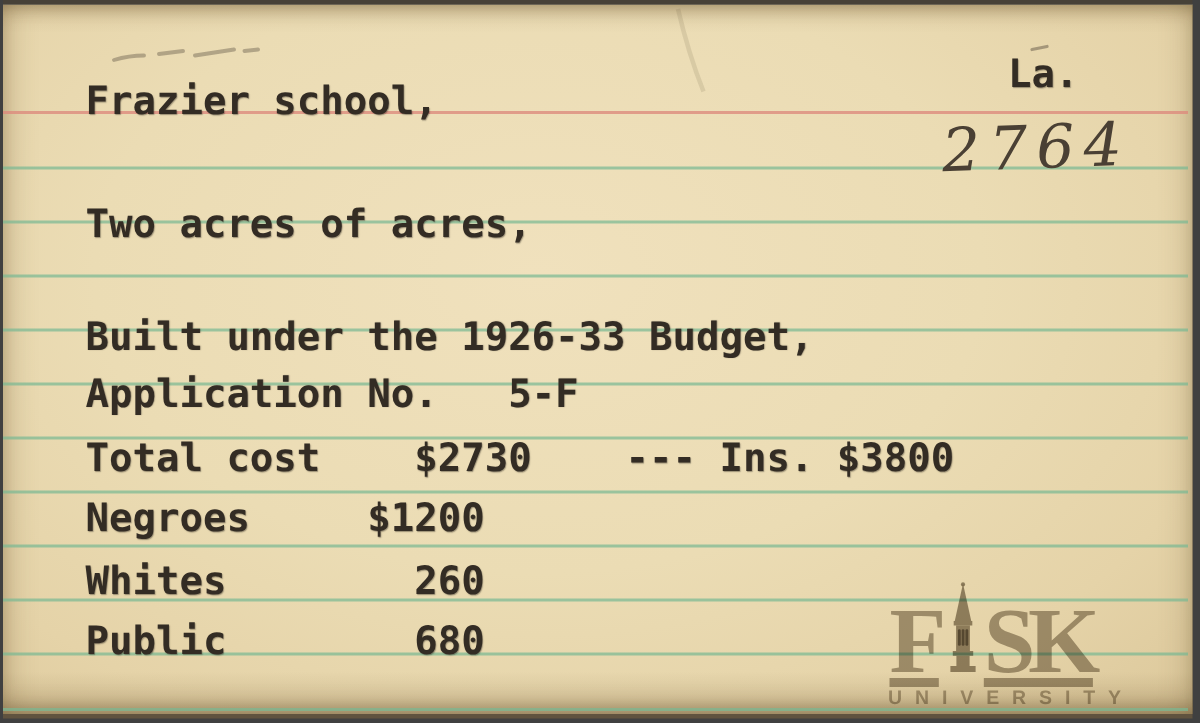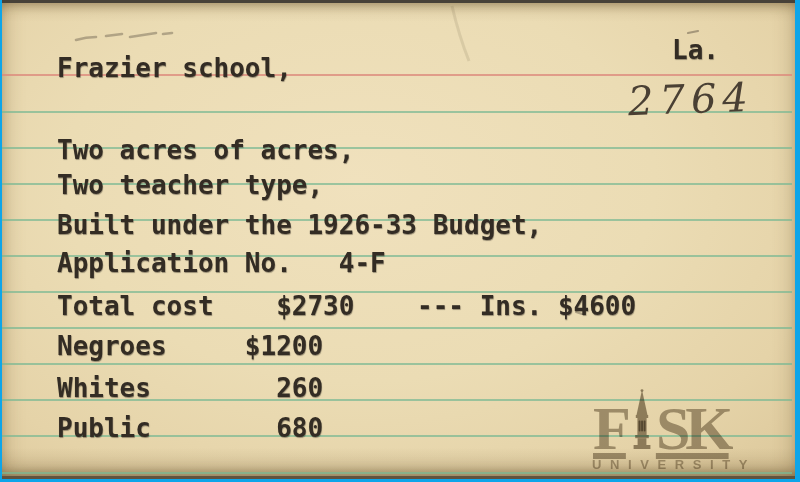--- a/index.html
+++ b/index.html
@@ -1,19 +1,19 @@
 <!DOCTYPE html>
 <html><head>
 <meta charset="utf-8">
 <style>
   * { margin:0; padding:0; box-sizing:border-box; }
   html,body { width:800px; height:482px; overflow:hidden; }
   body { font-family:"Liberation Sans", sans-serif; background:#f6f3ec; }
 
-  .page { position:relative; width:800px; height:482px; background:#0ea5e9; }
+  .page { position:relative; width:800px; height:482px; background:#404040; }
 
   .card {
     position:absolute; left:2px; top:0; width:793px; height:479px;
     background:
       linear-gradient(180deg, rgba(120,95,55,.14) 0%, rgba(120,95,55,0) 4%, rgba(120,95,55,0) 94%, rgba(110,88,50,.22) 100%),
       radial-gradient(ellipse at 45% 38%, #f0e1bd 0%, #ebdcb4 48%, #e5d3a8 78%, #dcc89b 100%);
     border-top:3px solid #474138;
     border-bottom:3px solid #60533f;
     box-shadow:
       inset 0 8px 10px -6px rgba(110,88,50,.45),
@@ -95,24 +95,23 @@
 
     <svg class="marks" width="793" height="479" viewBox="0 0 793 479">
       <path d="M74,37 q10,-3 20,-3 M104,33 l16,-2 M128,34 l26,-4 M161,31 l9,-1" stroke="rgba(85,73,60,.38)" stroke-width="2.6" fill="none" stroke-linecap="round"></path>
       <path d="M686,30 l10,-2" stroke="rgba(85,73,60,.45)" stroke-width="2.2" fill="none" stroke-linecap="round"></path>
       <path d="M450,3 q7,30 17,55" stroke="rgba(110,95,70,.15)" stroke-width="3" fill="none"></path>
       <path d="M574,309 l6,2" stroke="rgba(80,70,58,.4)" stroke-width="2" fill="none" stroke-linecap="round"></path>
     </svg>
 
     <div class="typed l1">Frazier school,</div>
     <div class="typed l3">Two acres of acres,</div>
-    <div class="typed l4">Two teacher type,</div>
     <div class="typed l5">Built under the 1926-33 Budget,</div>
-    <div class="typed l6">Application No.   4-F</div>
-    <div class="typed l7">Total cost    $2730    --- Ins. $4600</div>
+    <div class="typed l6">Application No.   5-F</div>
+    <div class="typed l7">Total cost    $2730    --- Ins. $3800</div>
     <div class="typed l8">Negroes     $1200</div>
     <div class="typed l9">Whites        260</div>
     <div class="typed l10">Public        680</div>
 
     <div class="typed la">La.</div>
     <div class="handnum">2764</div>
 
     <div class="wm wm-fisk"><span>F</span><svg width="26" height="60" viewBox="0 0 26 60">
           <g fill="rgba(118,107,88,.72)">
             <circle cx="13" cy="1.6" r="1.4"></circle>

